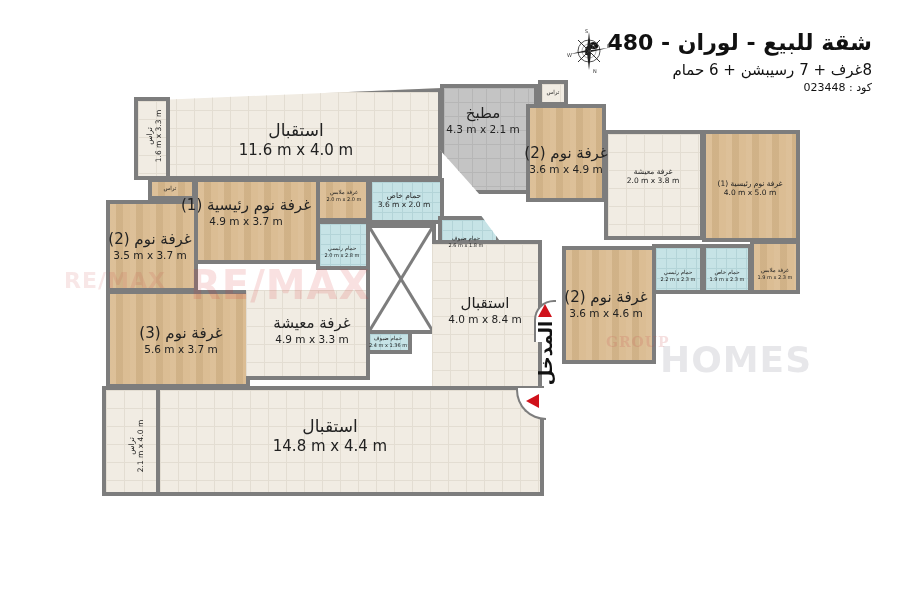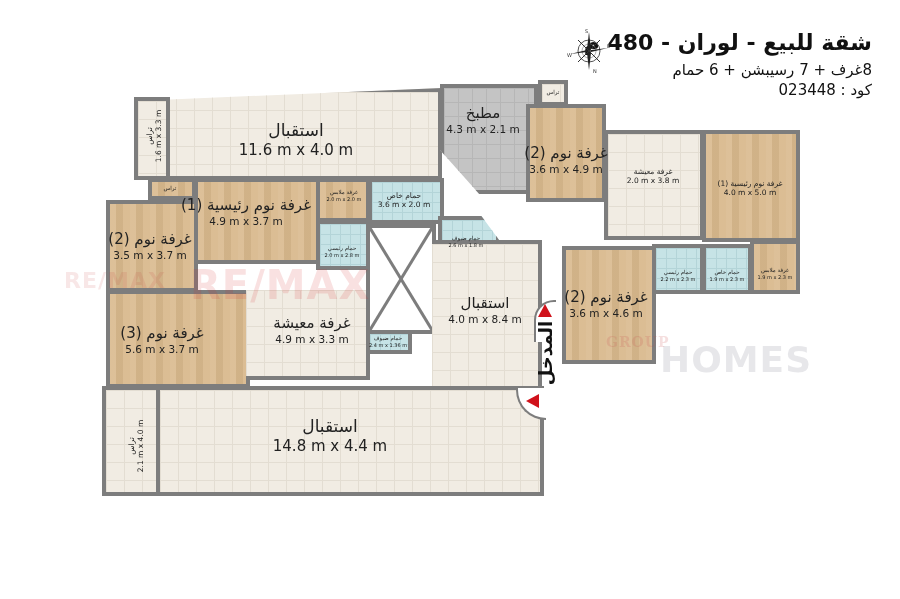--- a/index.html
+++ b/index.html
@@ -1,21 +1,21 @@
 <!DOCTYPE html>
 <html><head>
 <meta charset="utf-8">
 <style>
   html, body { margin:0; padding:0; }
   body { width:900px; height:599px; background:#ffffff; position:relative; overflow:hidden; font-family:"DejaVu Sans", sans-serif; }
   .abs { position:absolute; }
   .hdr { position:absolute; right:28px; text-align:right; direction:rtl; color:#111; }
   .title { top:30px; font-size:22px; font-weight:bold; }
   .sub { top:61px; font-size:15px; }
-  .code { top:81px; font-size:15px; }
+  .code { top:81px; font-size:11px; }
   .room { position:absolute; box-sizing:border-box; border:4px solid #7d7d7d; }
   .tile { background-color:#f1ece3; background-image:linear-gradient(#e3ddd2 1px, transparent 1px), linear-gradient(90deg,#e3ddd2 1px, transparent 1px); background-size:18px 18px; }
   .wood { background-color:#d9b98d; background-image:repeating-linear-gradient(90deg, rgba(255,255,255,0.10) 0 6px, rgba(0,0,0,0.04) 6px 13px, rgba(255,255,255,0.06) 13px 20px); }
   .bath { background-color:#c6e3e6; background-image:linear-gradient(#b3d4d8 1px, transparent 1px), linear-gradient(90deg,#b3d4d8 1px, transparent 1px); background-size:10px 10px; }
   .kitchen { background-color:#c4c4c4; background-image:linear-gradient(#b6b6b6 1px, transparent 1px), linear-gradient(90deg,#b6b6b6 1px, transparent 1px); background-size:14px 14px; }
   .lbl { position:absolute; text-align:center; color:#222; line-height:1.25; white-space:nowrap; transform:translate(-50%,-50%); }
   .lbl .n { display:block; direction:rtl; }
   .lbl .d { display:block; }
   .big .n { font-size:17px; font-weight:500; }
   .big .d { font-size:15px; }
@@ -154,21 +154,21 @@
       <span class="d">2.0 m x 2.8 m</span>
     </div>
   <div class="lbl xs" style="left:466px;top:242px;">
       <span class="n">حمام ضيوف</span>
       <span class="d">2.6 m x 1.8 m</span>
     </div>
   <div class="lbl mid" style="left:150px;top:246px;">
       <span class="n">غرفة نوم (2)</span>
       <span class="d">3.5 m x 3.7 m</span>
     </div>
-  <div class="lbl mid" style="left:162px;top:340px;">
+  <div class="lbl mid" style="left:181px;top:340px;">
       <span class="n">غرفة نوم (3)</span>
       <span class="d">5.6 m x 3.7 m</span>
     </div>
   <div class="lbl mid" style="left:312px;top:330px;">
       <span class="n">غرفة معيشة</span>
       <span class="d">4.9 m x 3.3 m</span>
     </div>
   <div class="lbl xs" style="left:388px;top:342px;">
       <span class="n">حمام ضيوف</span>
       <span class="d">2.4 m x 1.36 m</span>

